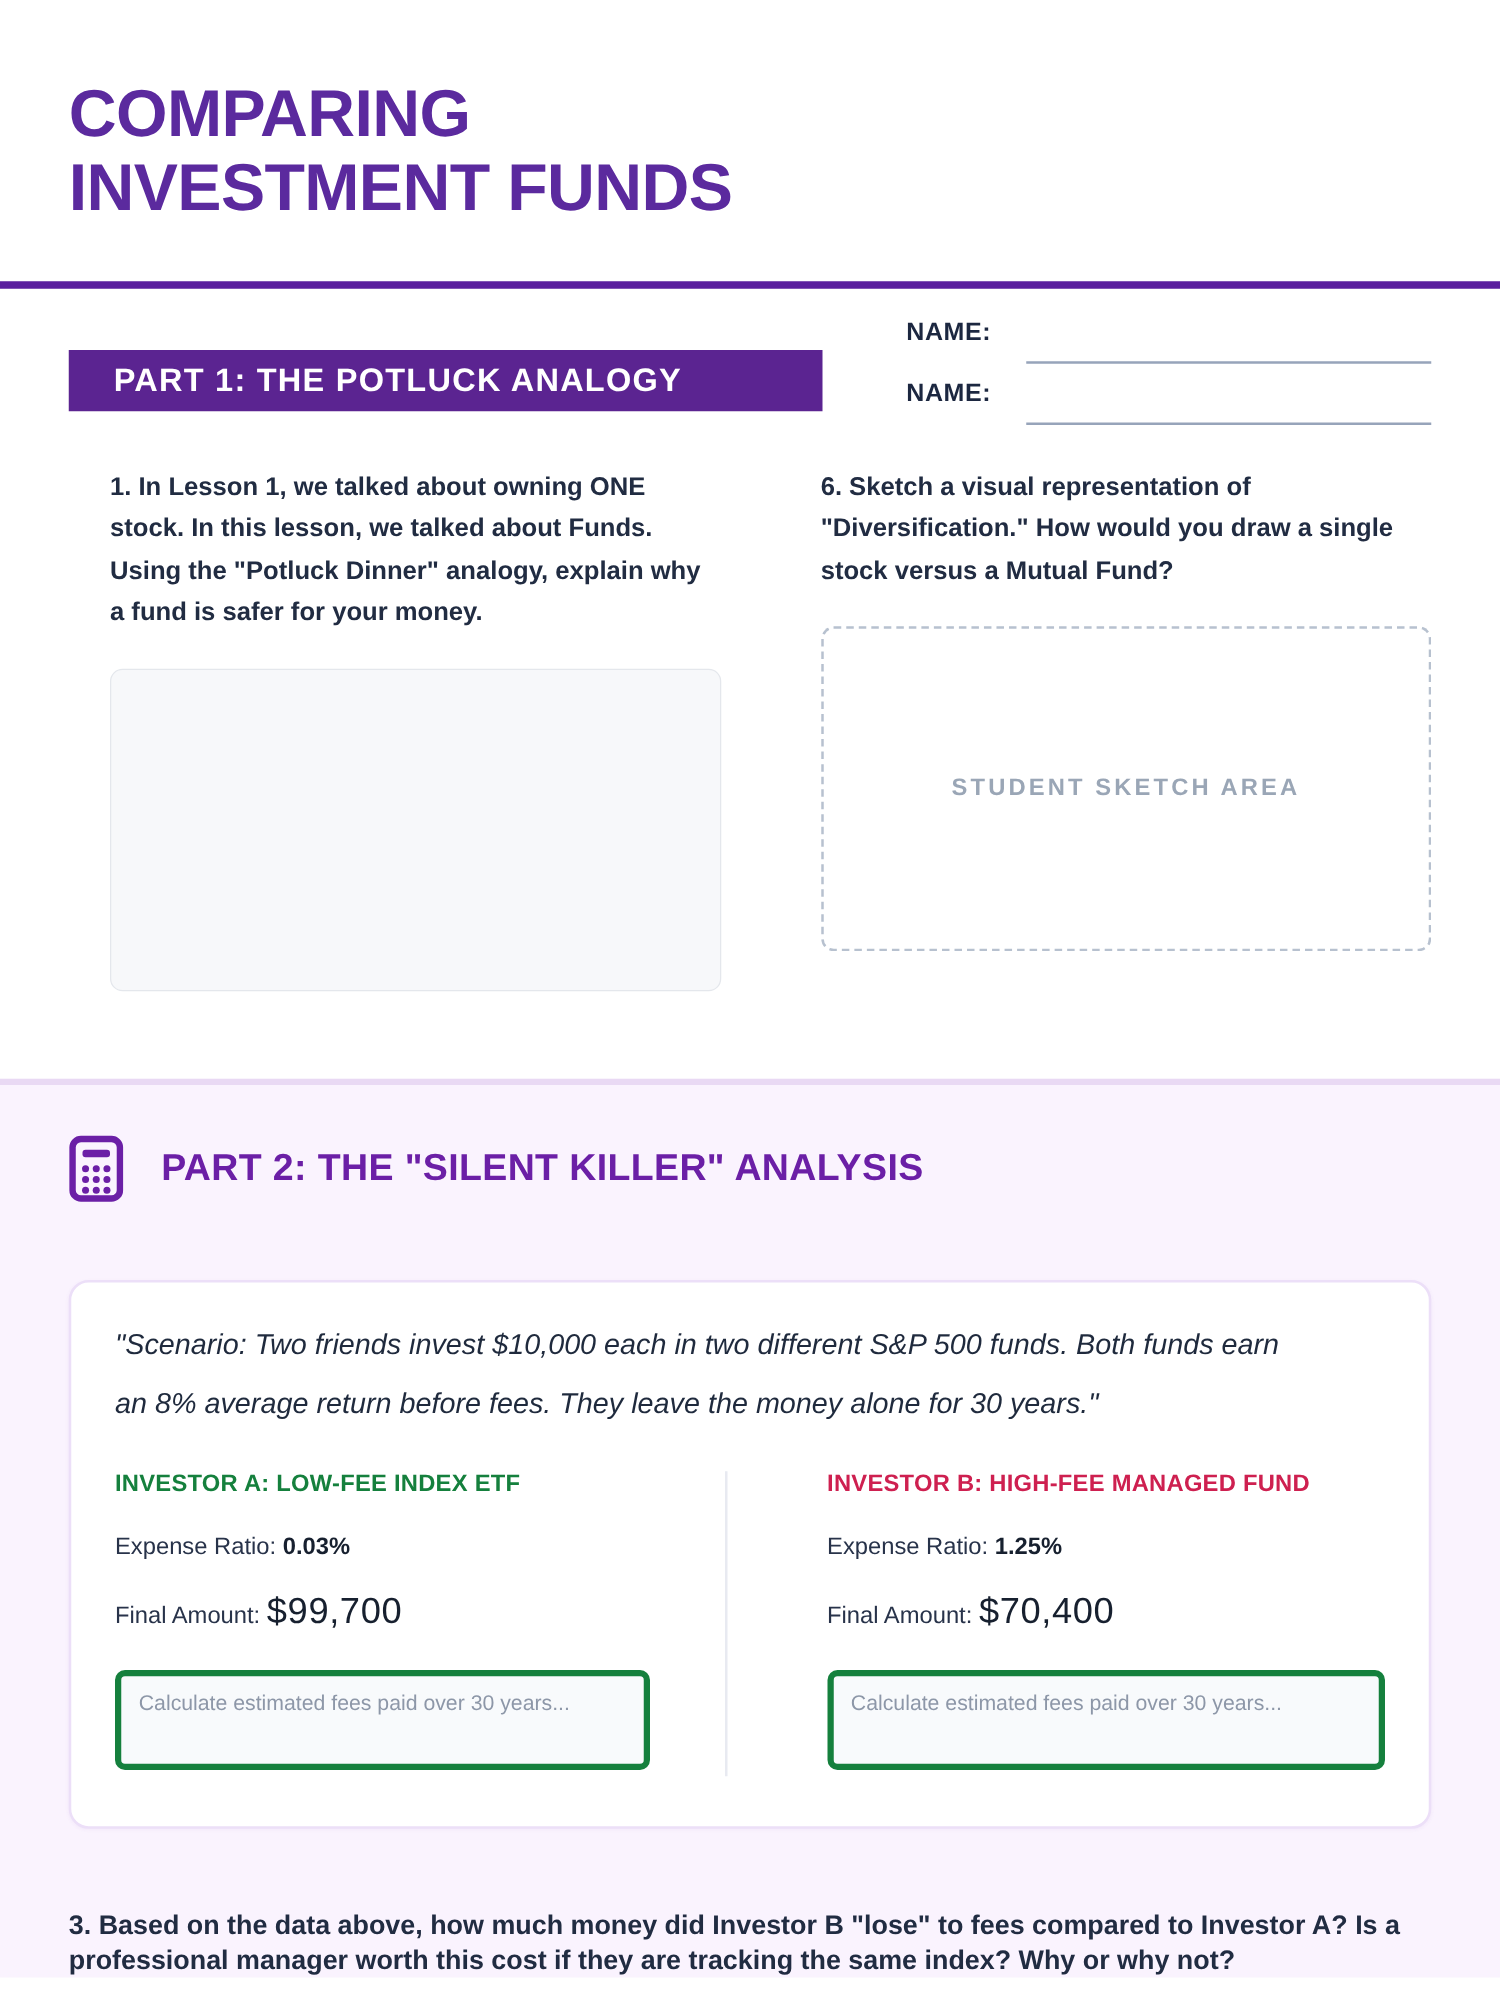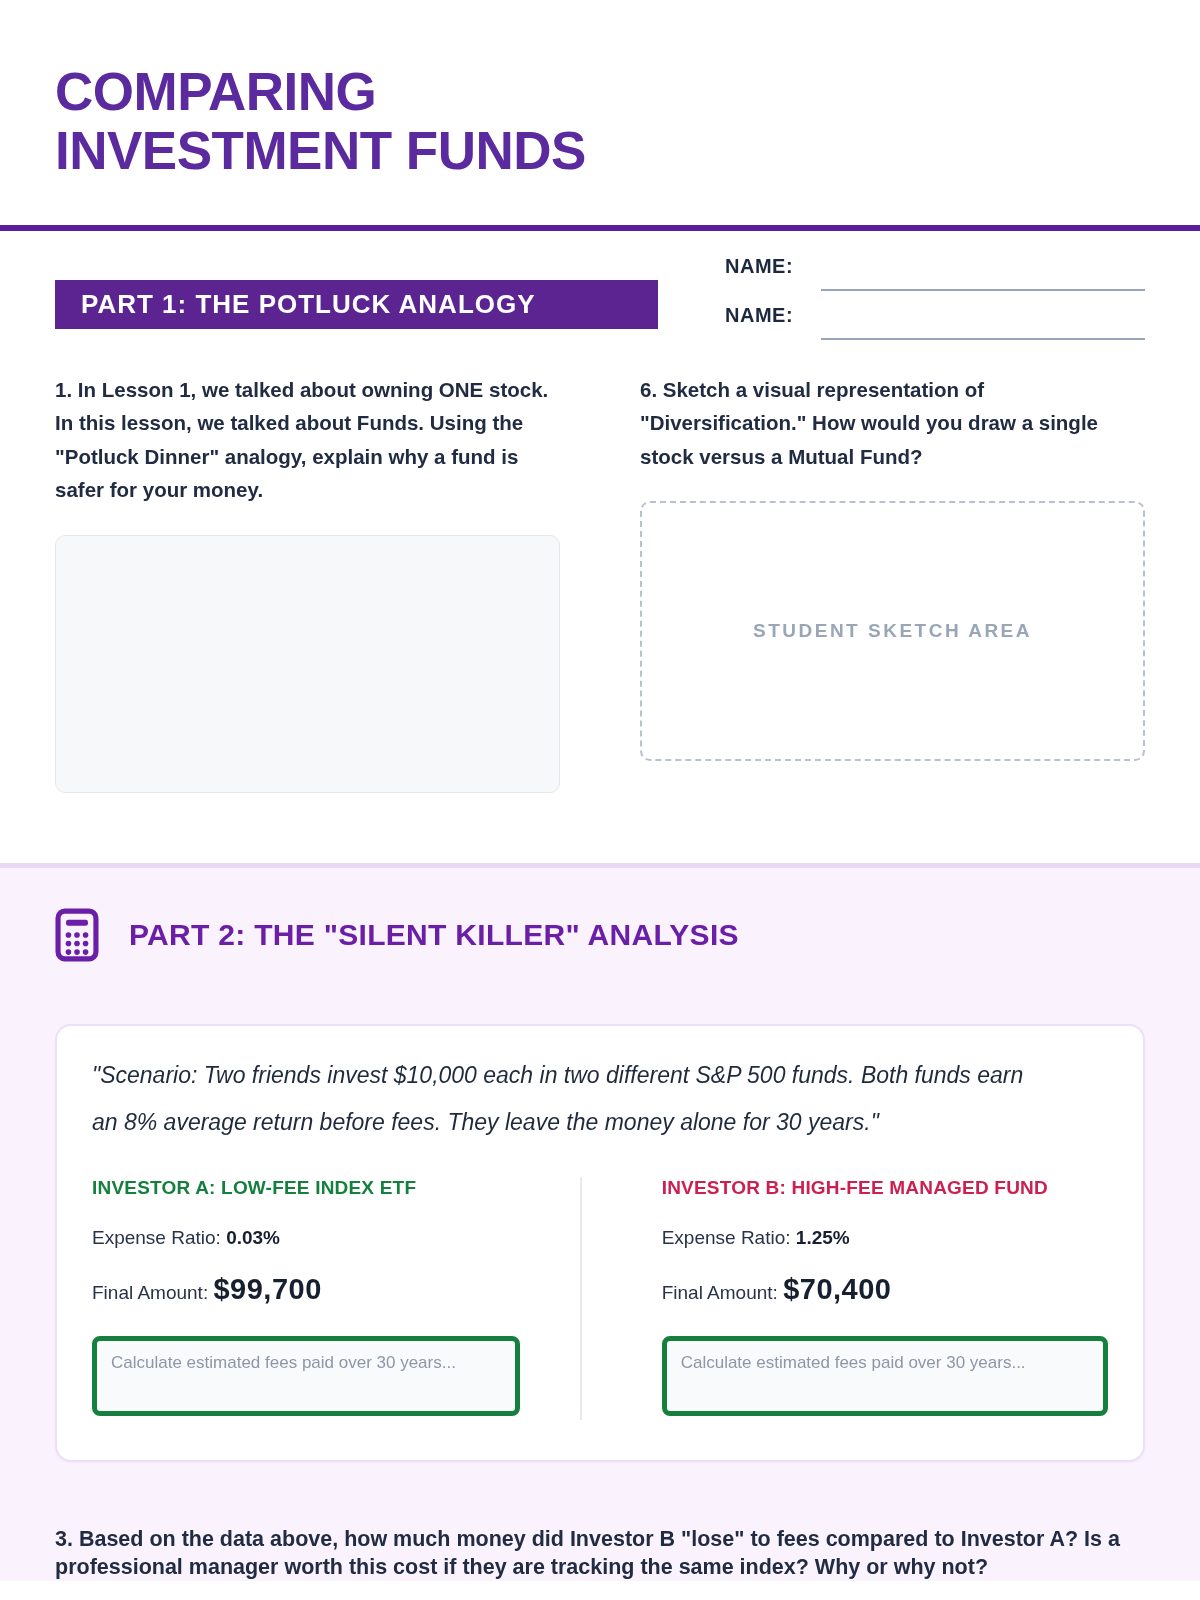--- a/index.html
+++ b/index.html
@@ -15,22 +15,22 @@
   .fields-block { margin-left:auto; width:420px; padding-top:74px; }
   .field-row { display:flex; align-items:flex-end; margin-bottom:26px; position:relative; }
   .field-label { font-size:20px; font-weight:700; color:#1c2740; letter-spacing:0.5px; }
   .field-line { flex:1; border-bottom:2px solid #97a4ba; margin-left:28px; position:relative; top:13px; height:1px; }
 
   .top-divider { width:1200px; height:6px; background:#5b1f9e; }
 
   
   .part1 { padding:49px 55px 0; }
   .part1-banner { width:603px; height:49px; background:#5b2491; color:#ffffff;
-     font-size:26px; font-weight:700; letter-spacing:1px; line-height:49px; padding-left:26px; }
-  .columns { display:grid; grid-template-columns:1fr 1fr; column-gap:80px; margin-top:44px; }
+     font-size:26px; font-weight:700; letter-spacing:1px; line-height:49px; padding-left:36px; }
+  .columns { display:grid; grid-template-columns:1fr 1fr; column-gap:80px; margin-top:44px;margin-left:33px; }
   .question { font-size:20.5px; font-weight:700; line-height:1.63; color:#212c42; margin-bottom:28px; }
   .answer-box { height:258px; background:#f7f8fa; border:1px solid #e4e7ec; border-radius:10px; }
   .sketch-box { height:260px; border:2px dashed #b7c1cf; border-radius:10px;
      display:flex; align-items:center; justify-content:center; }
   .sketch-label { color:#9aa6b6; font-size:19px; font-weight:700; letter-spacing:2.5px; }
 
   
   .part2 { margin-top:70px; background:#faf3fe; border-top:5px solid #e9d9f4;
      padding:40px 55px 0; min-height:700px; }
   .part2-header { display:flex; align-items:center; gap:30px; }
@@ -43,21 +43,21 @@
      max-width:960px; margin-bottom:30px; }
   .investors { display:grid; grid-template-columns:48% 52%; }
   .investor-a { padding-right:60px; }
   .investor-b { border-left:2px solid #e8eaf1; padding-left:80px; }
   .inv-title { font-size:19px; font-weight:700; margin-bottom:28px; letter-spacing:0.2px; }
   .inv-title.green { color:#15803d; }
   .inv-title.red { color:#ce2050; }
   .stat { font-size:19px; color:#28334a; margin-bottom:24px; }
   .stat b { color:#17202f; }
   .final-row { font-size:19px; color:#28334a; }
-  .amount { font-size:29px; font-weight:700; color:#17202f; letter-spacing:0.5px; }
+  .amount { font-size:29px; font-weight:400; color:#17202f; letter-spacing:0.5px; }
   .fees-input { margin-top:30px; width:100%; height:80px; background:#f8fafc;
      border:5px solid #15803d; border-radius:8px; padding:12px 14px;
      font-family:"Liberation Sans","DejaVu Sans",sans-serif; font-size:17px; color:#5b6577; resize:none; }
   .fees-input::placeholder { color:#8d97a8; }
 
   .question3 { margin-top:64px; font-size:21.5px; font-weight:700; line-height:1.27; color:#212c42; }
 </style>
 </head>
 <body>
 

